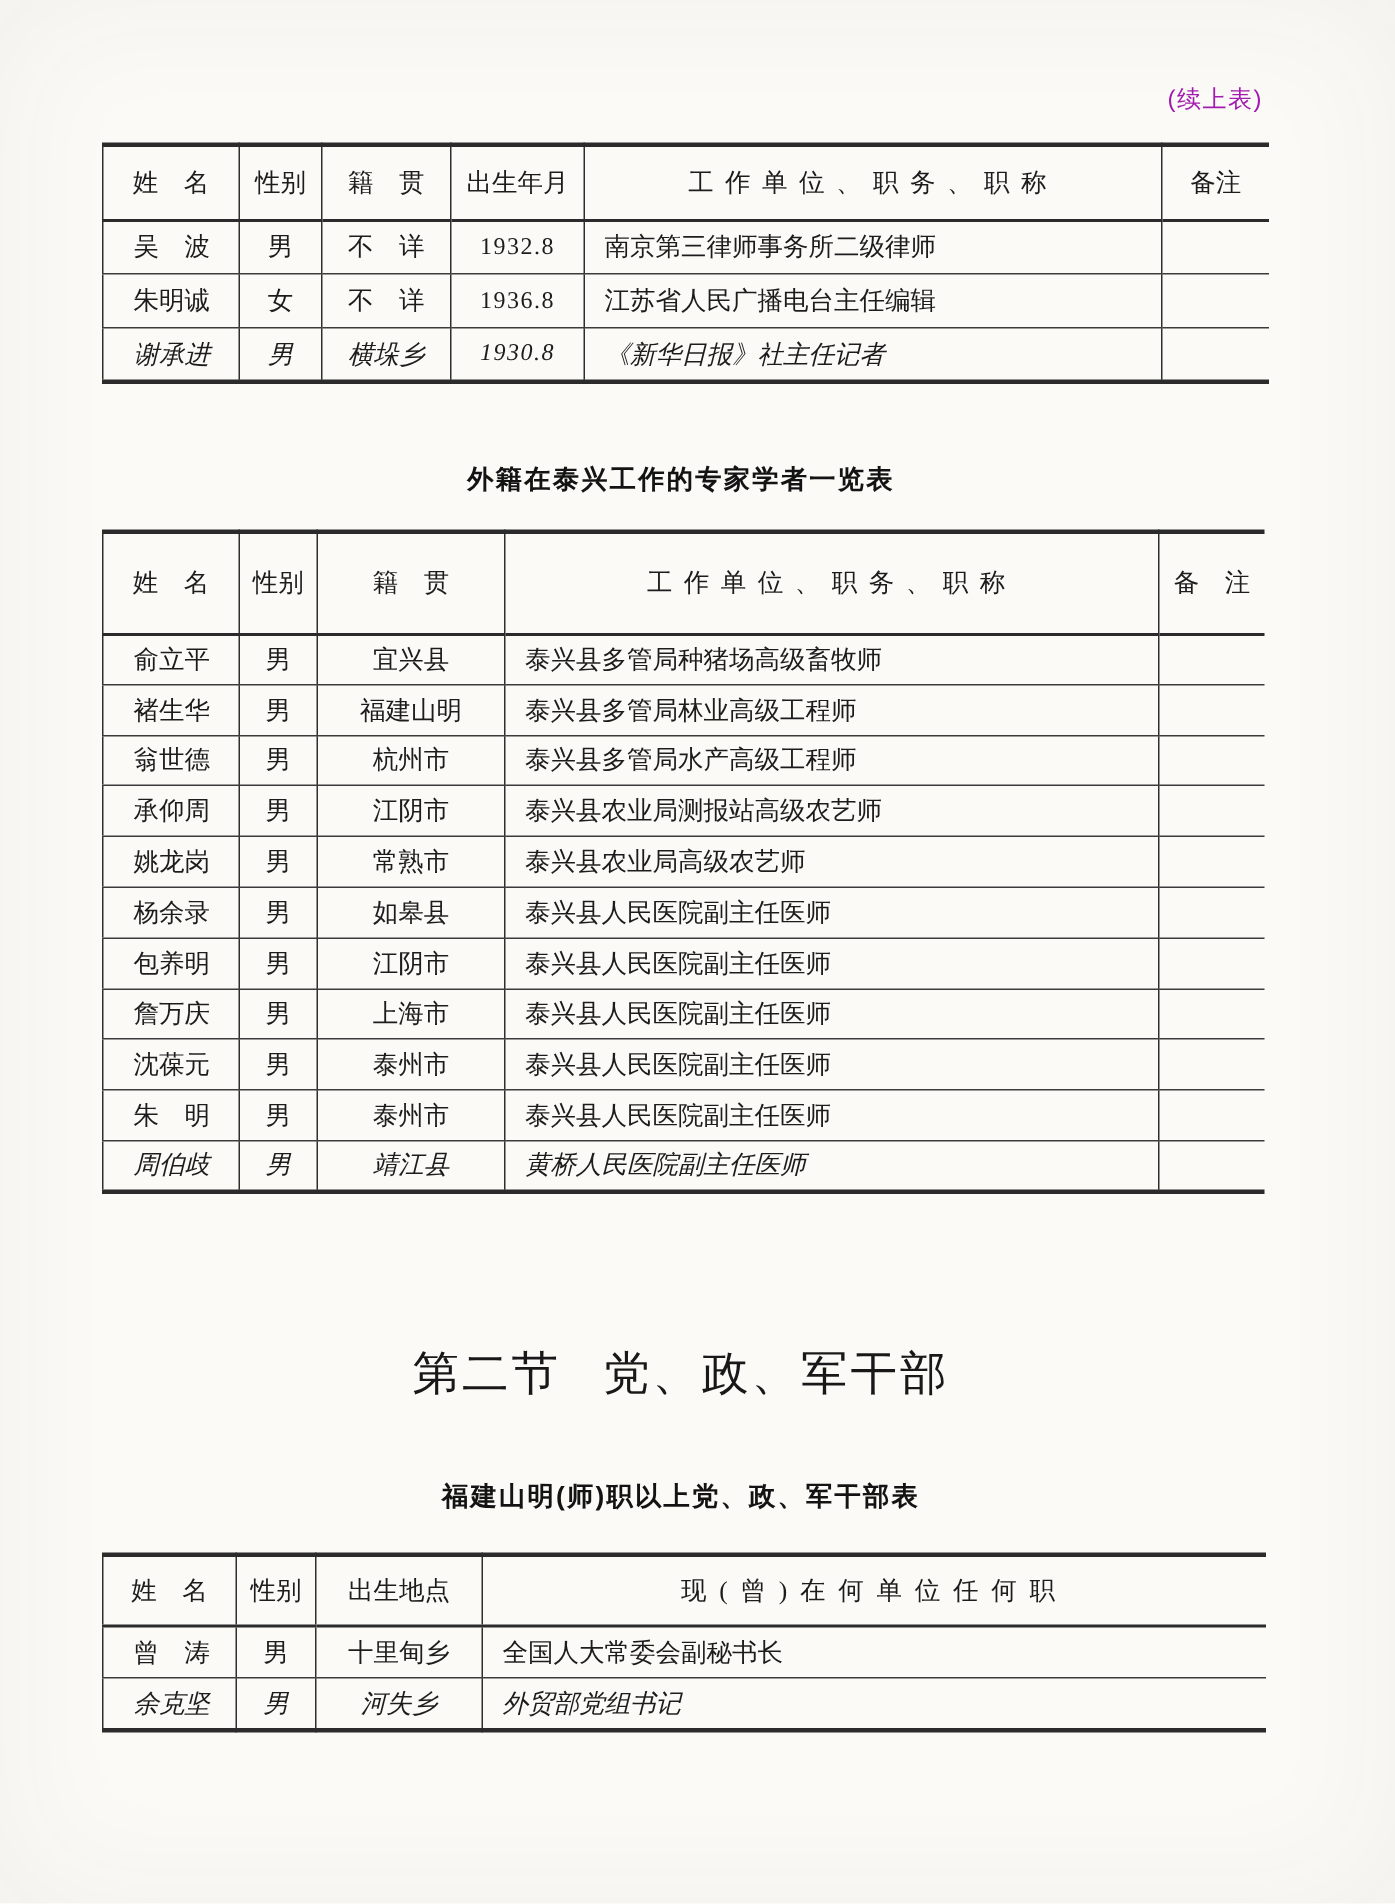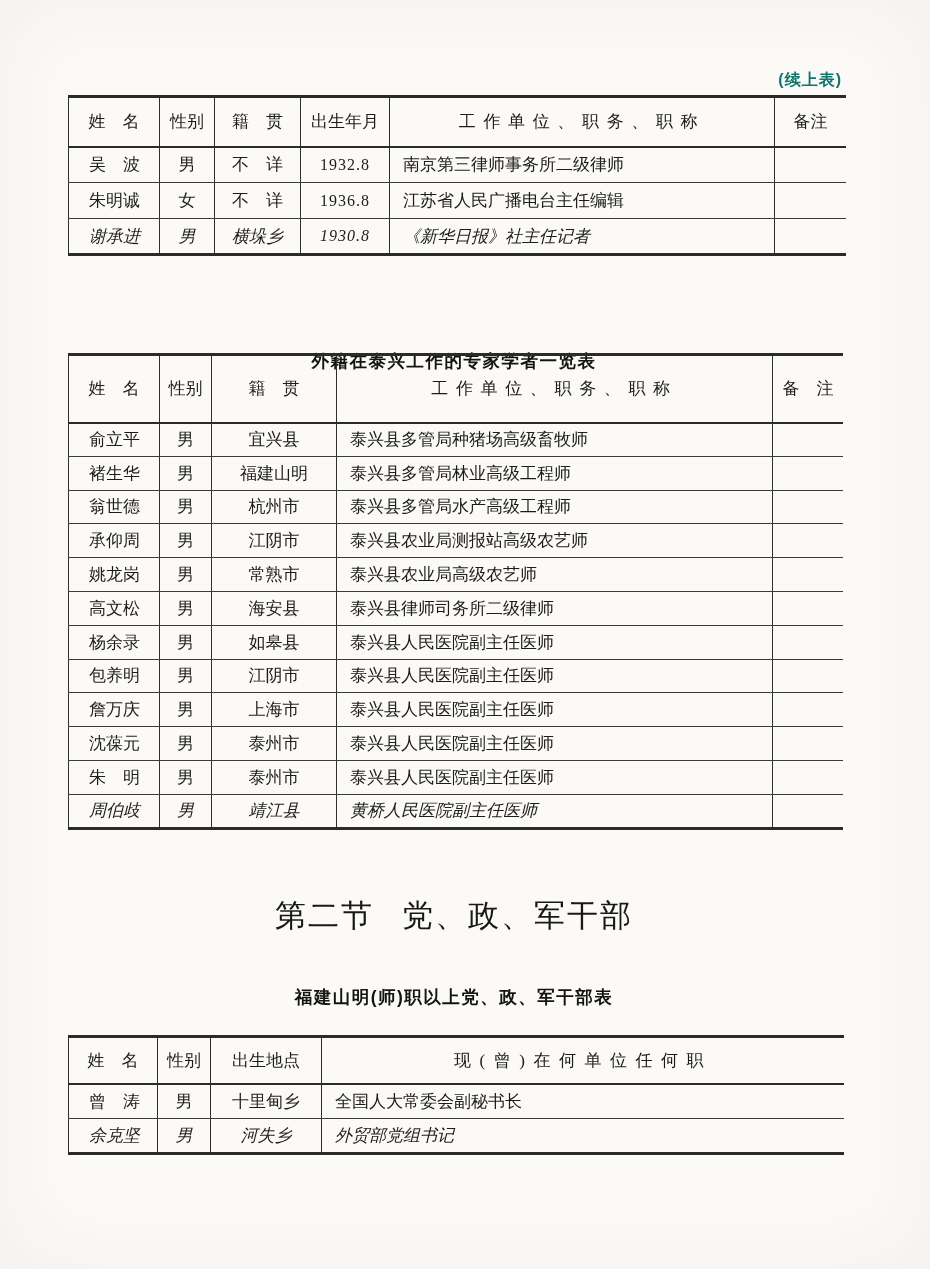--- a/index.html
+++ b/index.html
@@ -14,27 +14,27 @@
     background: #fbfaf7;
     box-shadow: inset 0 0 90px rgba(60,55,40,0.05);
     font-family: "Liberation Serif", "DejaVu Serif", serif;
     color: #1b1b1b;
     overflow: hidden;
   }
 
   
   .cont-note {
     position: absolute;
-    top: 70px;
+    top: 56px;
     right: 88px;
     font-family: "Liberation Sans", "DejaVu Sans", sans-serif;
-    font-weight: bold;
+    font-weight: normal;
     font-size: 16px;
     letter-spacing: 1px;
-    color: #0f766e;
+    color: #a21caf;
   }
 
   
   table {
     position: absolute;
     left: 68px;
     border-collapse: collapse;
     table-layout: fixed;
     border-top: 3px solid #2b2b2b;
     border-bottom: 3px solid #2b2b2b;
@@ -99,21 +99,21 @@
     position: absolute;
     left: 68px;
     width: 772px;
     text-align: center;
     font-family: "Liberation Sans", "DejaVu Sans", sans-serif;
     font-weight: bold;
     font-size: 17.5px;
     letter-spacing: 1.5px;
     color: #131313;
   }
-  .title-experts { top: 307px; margin-top: 42px; }
+  .title-experts { top: 307px; }
   .title-cadres  { top: 985px; }
 
   
   .section-heading {
     position: absolute;
     top: 895px;
     left: 68px;
     width: 772px;
     text-align: center;
     font-size: 31px;
@@ -210,27 +210,20 @@
           <td class="c4"></td>
         </tr>
         <tr>
           <td class="c0">姚龙岗</td>
           <td class="c1">男</td>
           <td class="c2">常熟市</td>
           <td class="c3">泰兴县农业局高级农艺师</td>
           <td class="c4"></td>
         </tr>
         <tr>
-          <td class="c0">高文松</td>
-          <td class="c1">男</td>
-          <td class="c2">海安县</td>
-          <td class="c3">泰兴县律师司务所二级律师</td>
-          <td class="c4"></td>
-        </tr>
-        <tr>
           <td class="c0">杨余录</td>
           <td class="c1">男</td>
           <td class="c2">如皋县</td>
           <td class="c3">泰兴县人民医院副主任医师</td>
           <td class="c4"></td>
         </tr>
         <tr>
           <td class="c0">包养明</td>
           <td class="c1">男</td>
           <td class="c2">江阴市</td>

